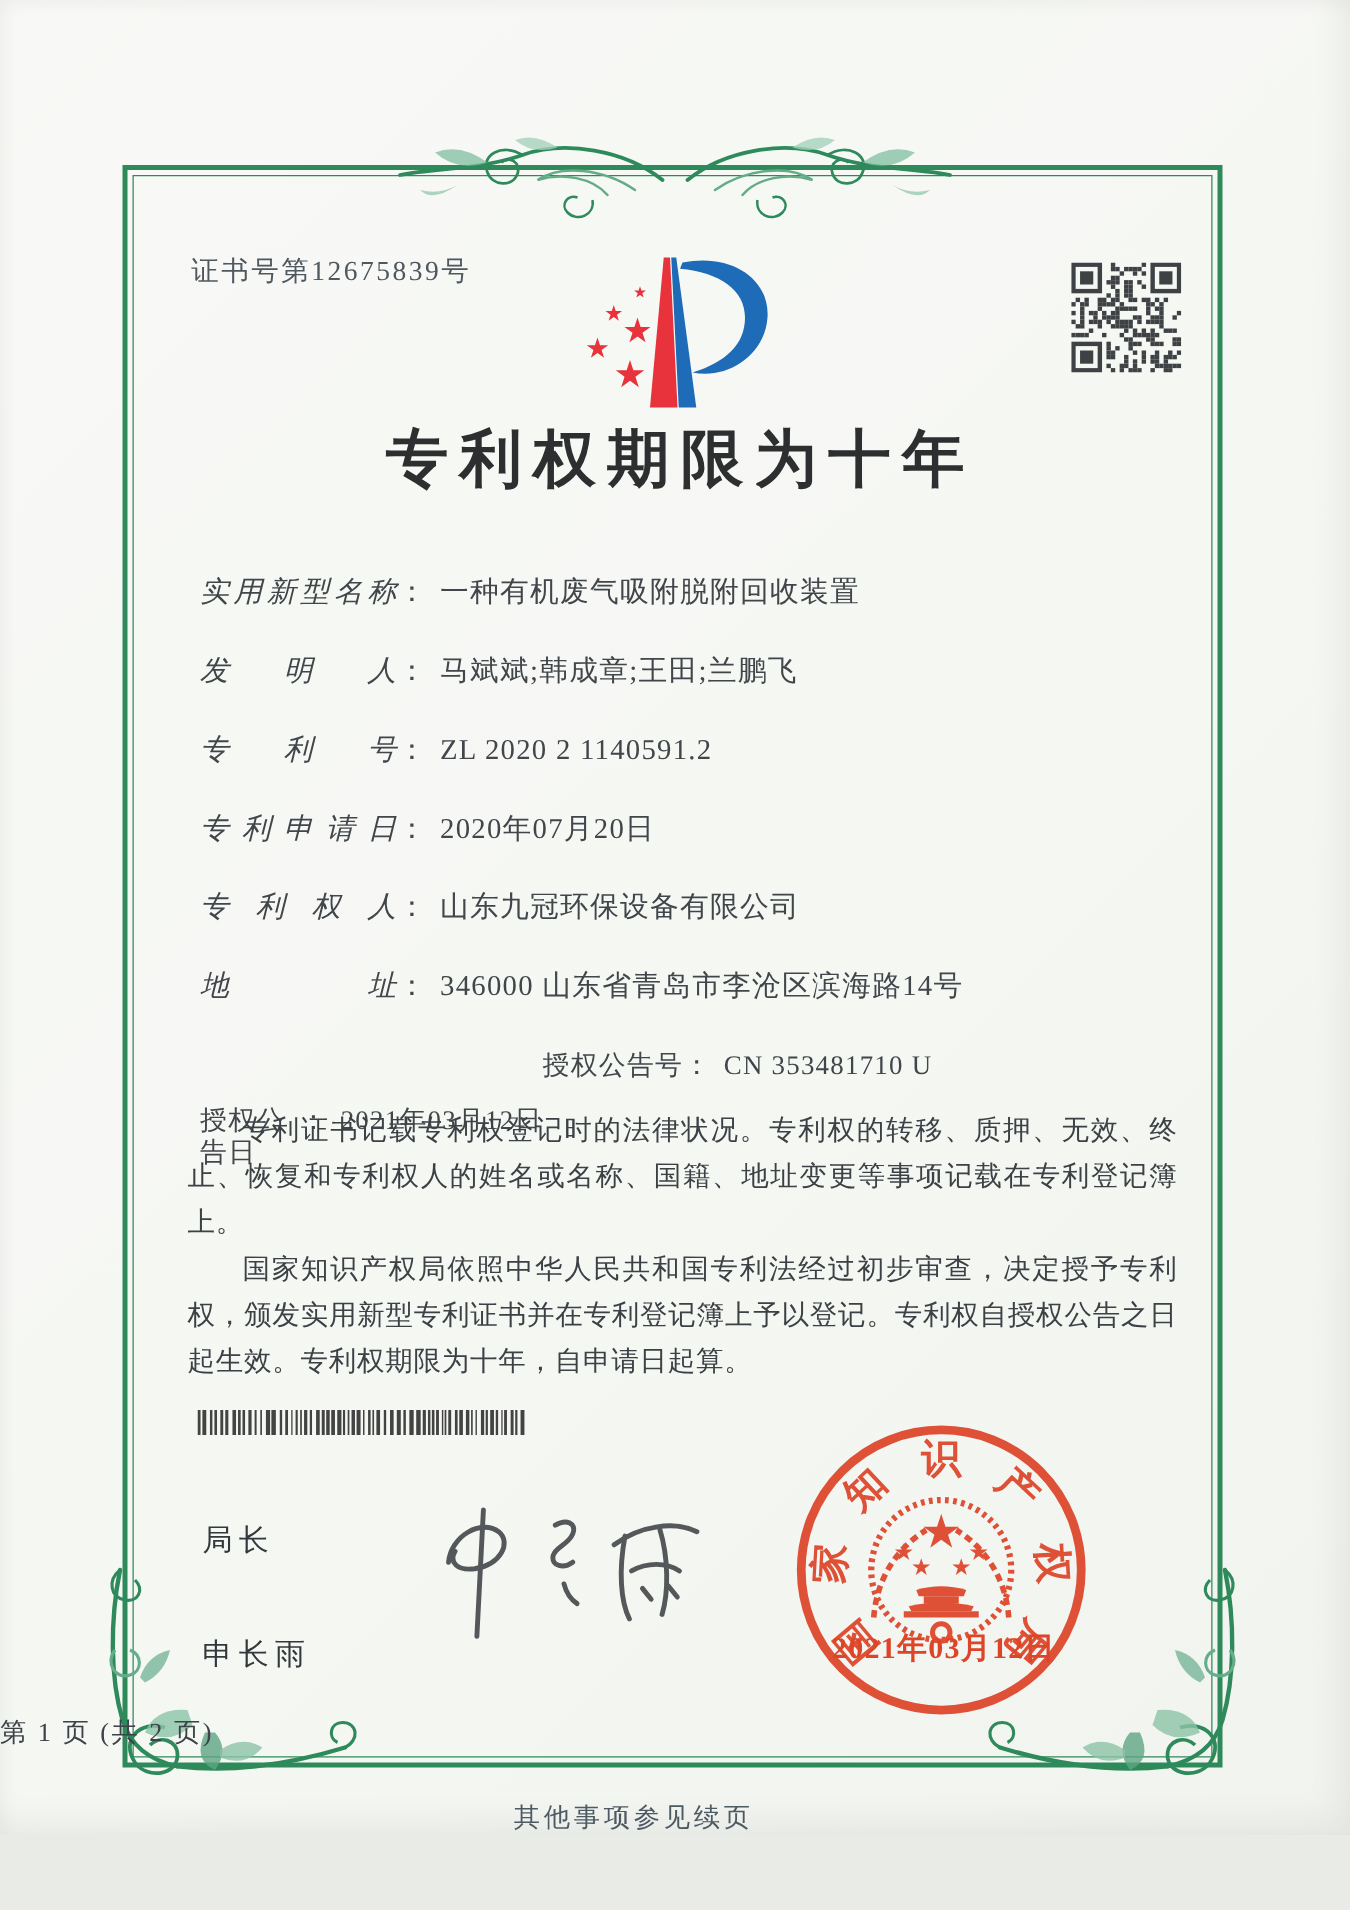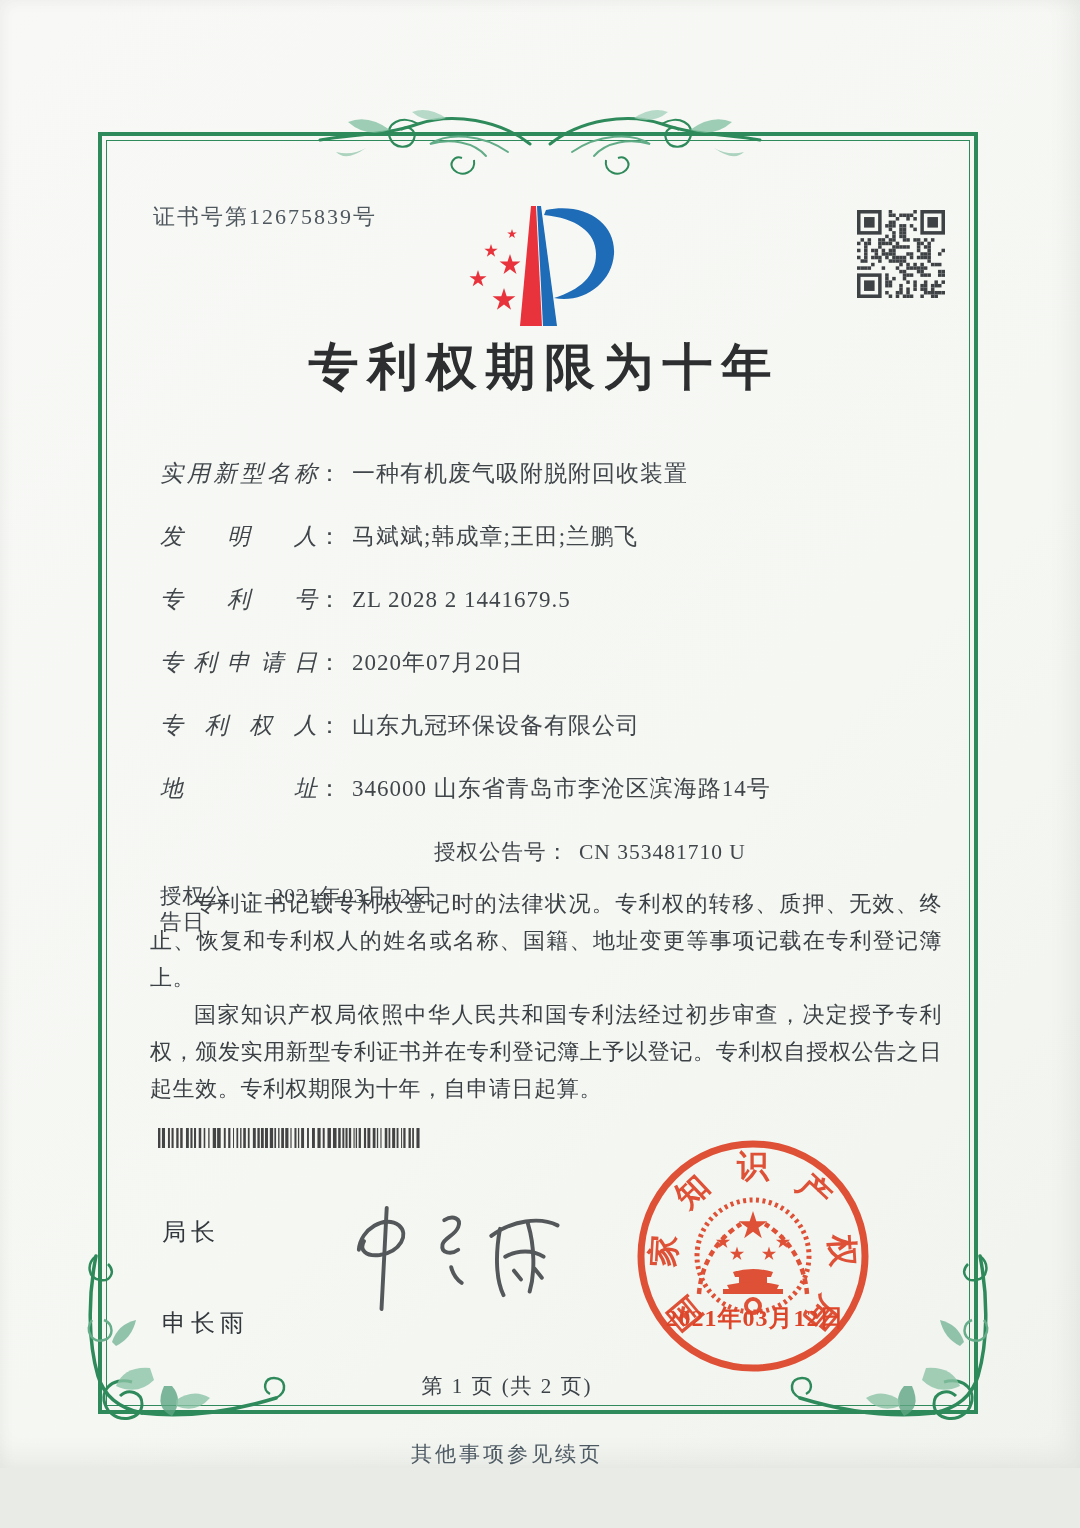--- a/index.html
+++ b/index.html
@@ -37,21 +37,21 @@
     color:#3c4145;letter-spacing:0.6px;}
   .barcode{position:absolute;left:158px;top:1128px;width:265px;height:20px;}
   .signer-title{position:absolute;left:162px;top:1216px;font-family:"Liberation Sans","DejaVu Sans",sans-serif;
     font-size:24px;color:#33383c;letter-spacing:5px;}
   .signer-name{position:absolute;left:162px;top:1307px;font-family:"Liberation Sans","DejaVu Sans",sans-serif;
     font-size:24px;color:#33383c;letter-spacing:5px;}
   .signature{position:absolute;left:320px;top:1194px;width:245px;height:122px;}
   .seal{position:absolute;left:625px;top:1128px;width:256px;height:256px;opacity:0.93;}
   .seal-date{position:absolute;left:645px;top:1302px;width:220px;text-align:center;
     font-size:24px;font-weight:600;color:#dd4529;letter-spacing:1px;}
-  .footer-page{position:absolute;left:0;top:1372px;width:1014px;text-align:center;
+  .footer-page{position:absolute;left:0;top:1372px;width:1014px;
     font-size:21px;color:#3c4247;letter-spacing:2px;}
   .footer-note{position:absolute;left:0;top:1440px;width:1014px;text-align:center;
     font-size:21px;color:#4e5a63;letter-spacing:3px;}
 </style>
 </head>
 <body>
 
 <div class="page">
 
   <div class="frame">
@@ -325,21 +325,21 @@
       <span class="fvalue">一种有机废气吸附脱附回收装置</span>
     </div>
     <div class="field-row">
       <span class="flabel">发明人</span>
         <span class="colon">：</span>
       <span class="fvalue">马斌斌;韩成章;王田;兰鹏飞</span>
     </div>
     <div class="field-row">
       <span class="flabel">专利号</span>
         <span class="colon">：</span>
-      <span class="fvalue">ZL 2028 2 1441679.5</span>
+      <span class="fvalue">ZL 2020 2 1140591.2</span>
     </div>
     <div class="field-row">
       <span class="flabel">专利申请日</span>
         <span class="colon">：</span>
       <span class="fvalue">2020年07月20日</span>
     </div>
     <div class="field-row">
       <span class="flabel">专利权人</span>
         <span class="colon">：</span>
       <span class="fvalue">山东九冠环保设备有限公司</span>

